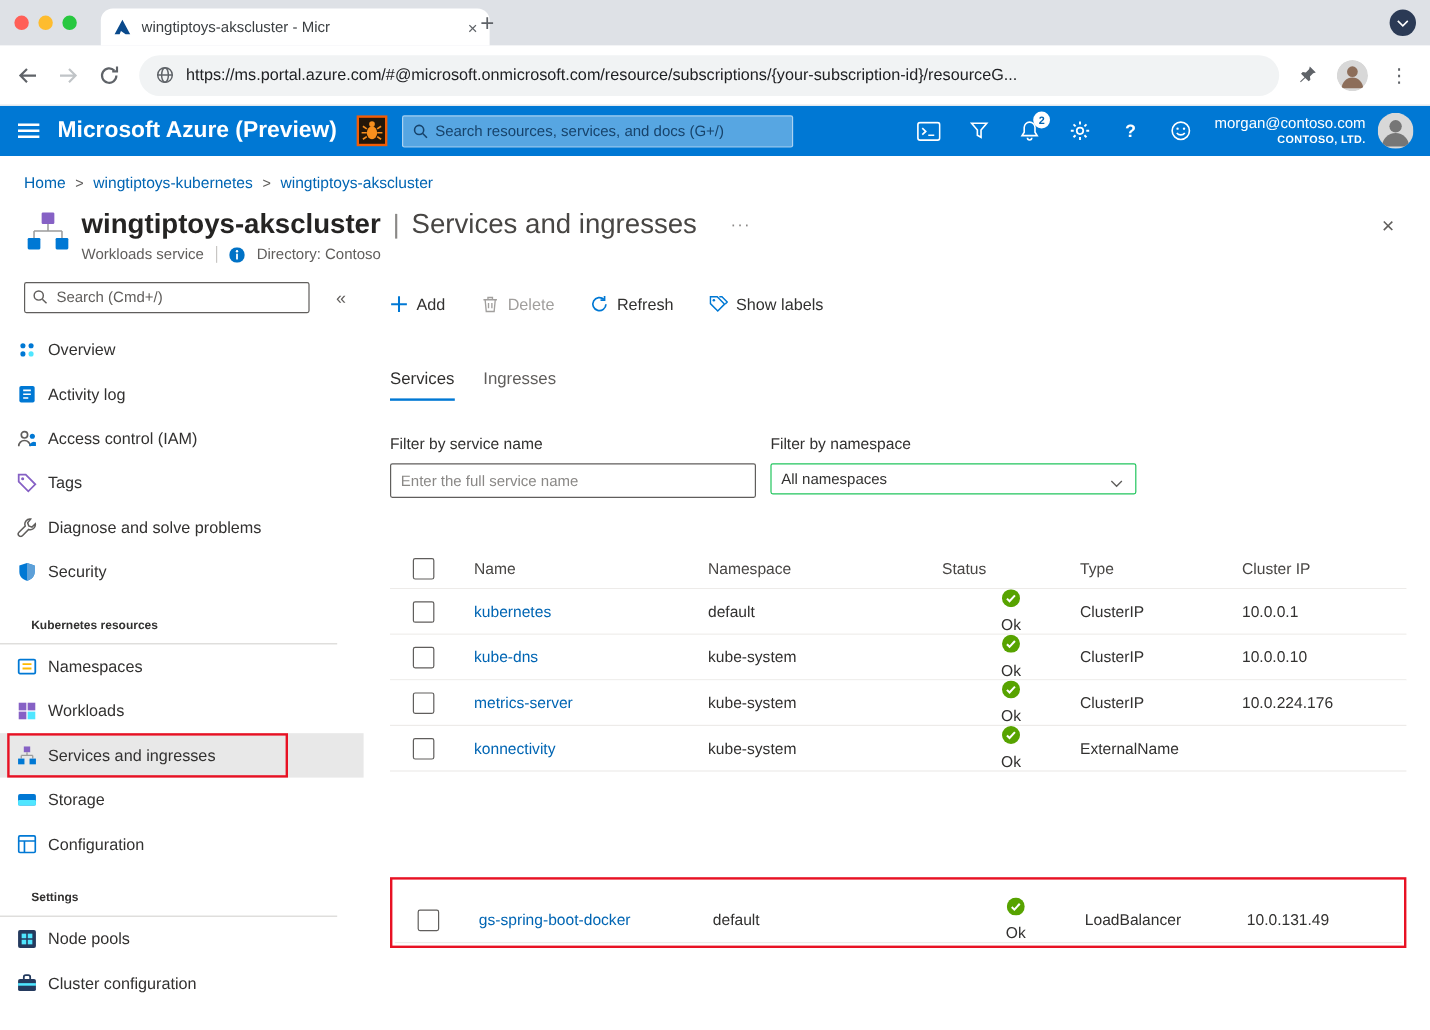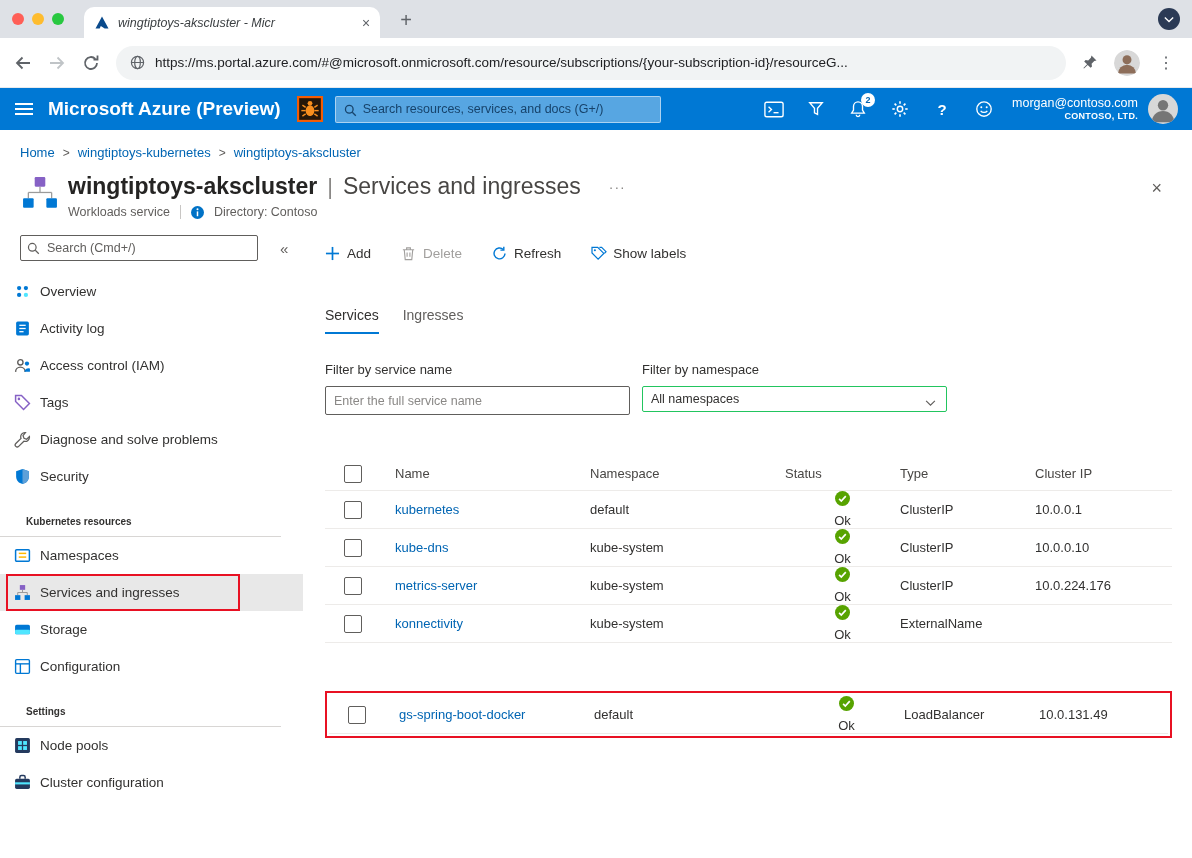--- a/index.html
+++ b/index.html
@@ -4,22 +4,22 @@
 <style>
   *{margin:0;padding:0;box-sizing:border-box;}
   body{font-family:"Liberation Sans",sans-serif;background:#fff;}
   .screen{position:relative;width:1192px;height:858px;background:#fff;overflow:hidden;}
 
   
   .tab-strip{position:relative;height:38px;background:#dee1e6;}
   .traffic{position:absolute;top:13px;left:12px;display:flex;gap:8px;}
   .traffic span{width:12px;height:12px;border-radius:50%;display:block;}
   .tl-red{background:#ff5f57}.tl-yellow{background:#febc2e}.tl-green{background:#28c840}
-  .tab{position:absolute;left:84px;top:7px;width:296px;height:31px;background:#fff;
-       border-radius:10px 10px 0 0;display:flex;align-items:center;padding:0 10px;gap:8px;font-style:italic;}
+  .tab{position:absolute;left:84px;top:7px;width:324px;height:31px;background:#fff;
+       border-radius:10px 10px 0 0;display:flex;align-items:center;padding:0 10px;gap:8px;}
   .favicon{width:16px;height:16px;flex:none;}
   .tab-title{flex:1;font-size:12.5px;color:#3c4043;white-space:nowrap;overflow:hidden;}
   .tab-close{color:#5f6368;font-size:14px;cursor:pointer;}
   .new-tab{position:absolute;left:392px;top:6px;width:28px;height:28px;display:flex;
            align-items:center;justify-content:center;color:#5f6368;font-size:20px;cursor:pointer;}
   .browser-badge{position:absolute;right:12px;top:8px;width:22px;height:22px;border-radius:50%;
            background:#2b3a55;display:flex;align-items:center;justify-content:center;cursor:pointer;}
 
   .address-bar{position:relative;height:50px;background:#fff;display:flex;align-items:center;
            padding:0 14px;gap:16px;border-bottom:1px solid #e8eaed;}
@@ -112,21 +112,21 @@
 
   .table{margin-top:42px;}
   .t-head,.t-row{display:grid;grid-template-columns:70px 195px 195px 115px 135px 1fr;align-items:center;}
   .t-head{height:34px;font-size:13px;color:#484644;border-bottom:1px solid #edebe9;}
   .t-row{height:38px;border-bottom:1px solid #edebe9;font-size:13px;color:#323130;background:#fff;}
   .cb{width:18px;height:18px;border:1px solid #605e5c;border-radius:2px;margin-left:19px;
       background:#fff;cursor:pointer;}
   .link-cell{color:#0065b3;cursor:pointer;}
   .status-cell{display:flex;align-items:center;gap:7px;flex-direction:column;}
   .ok-ic{width:15px;height:15px;display:block;}
-  .hl-wrap{border:2px solid #e81123;margin-top:48px;padding:3px 2px 2px 2px;}
+  .hl-wrap{border:2px solid #e81123;margin-top:88px;padding:15px 2px 2px 2px;}
 </style>
 </head>
 <body>
 
 <div class="screen">
 
   <div class="tab-strip">
     <div class="traffic">
       <span class="tl-red"></span>
       <span class="tl-yellow"></span>
@@ -402,20 +402,29 @@
 
         <div class="menu-item">
           <span class="menu-icon"><svg viewBox="0 0 16 16" width="17" height="17">
                 <rect x="1.5" y="2.5" width="13" height="11" rx="1" fill="none" stroke="#0078d4" stroke-width="1.4"></rect>
                 <g stroke="#ffb900" stroke-width="1.4">
                   <line x1="4.5" y1="6" x2="11.5" y2="6"></line>
                   <line x1="4.5" y1="9.5" x2="11.5" y2="9.5"></line>
                 </g>
               </svg></span>
           <span>Namespaces</span>
+        </div>
+        <div class="menu-item">
+          <span class="menu-icon"><svg viewBox="0 0 16 16" width="17" height="17">
+                <rect x="1.5" y="1.5" width="6" height="6" fill="#8661c5"></rect>
+                <rect x="8.5" y="1.5" width="6" height="6" fill="#8661c5"></rect>
+                <rect x="1.5" y="8.5" width="6" height="6" fill="#8661c5"></rect>
+                <rect x="8.5" y="8.5" width="6" height="6" fill="#50e6ff"></rect>
+              </svg></span>
+          <span>Workloads</span>
         </div>
         <div class="menu-item selected">
           <span class="menu-icon"><svg viewBox="0 0 16 16" width="17" height="17">
                 <rect x="5.5" y="1" width="5" height="4.5" fill="#8661c5"></rect>
                 <g stroke="#9b9b9b" stroke-width="1" fill="none">
                   <line x1="8" y1="5.5" x2="8" y2="8"></line>
                   <line x1="3.5" y1="8" x2="12.5" y2="8"></line>
                   <line x1="3.5" y1="8" x2="3.5" y2="10.5"></line>
                   <line x1="12.5" y1="8" x2="12.5" y2="10.5"></line>
                 </g>

